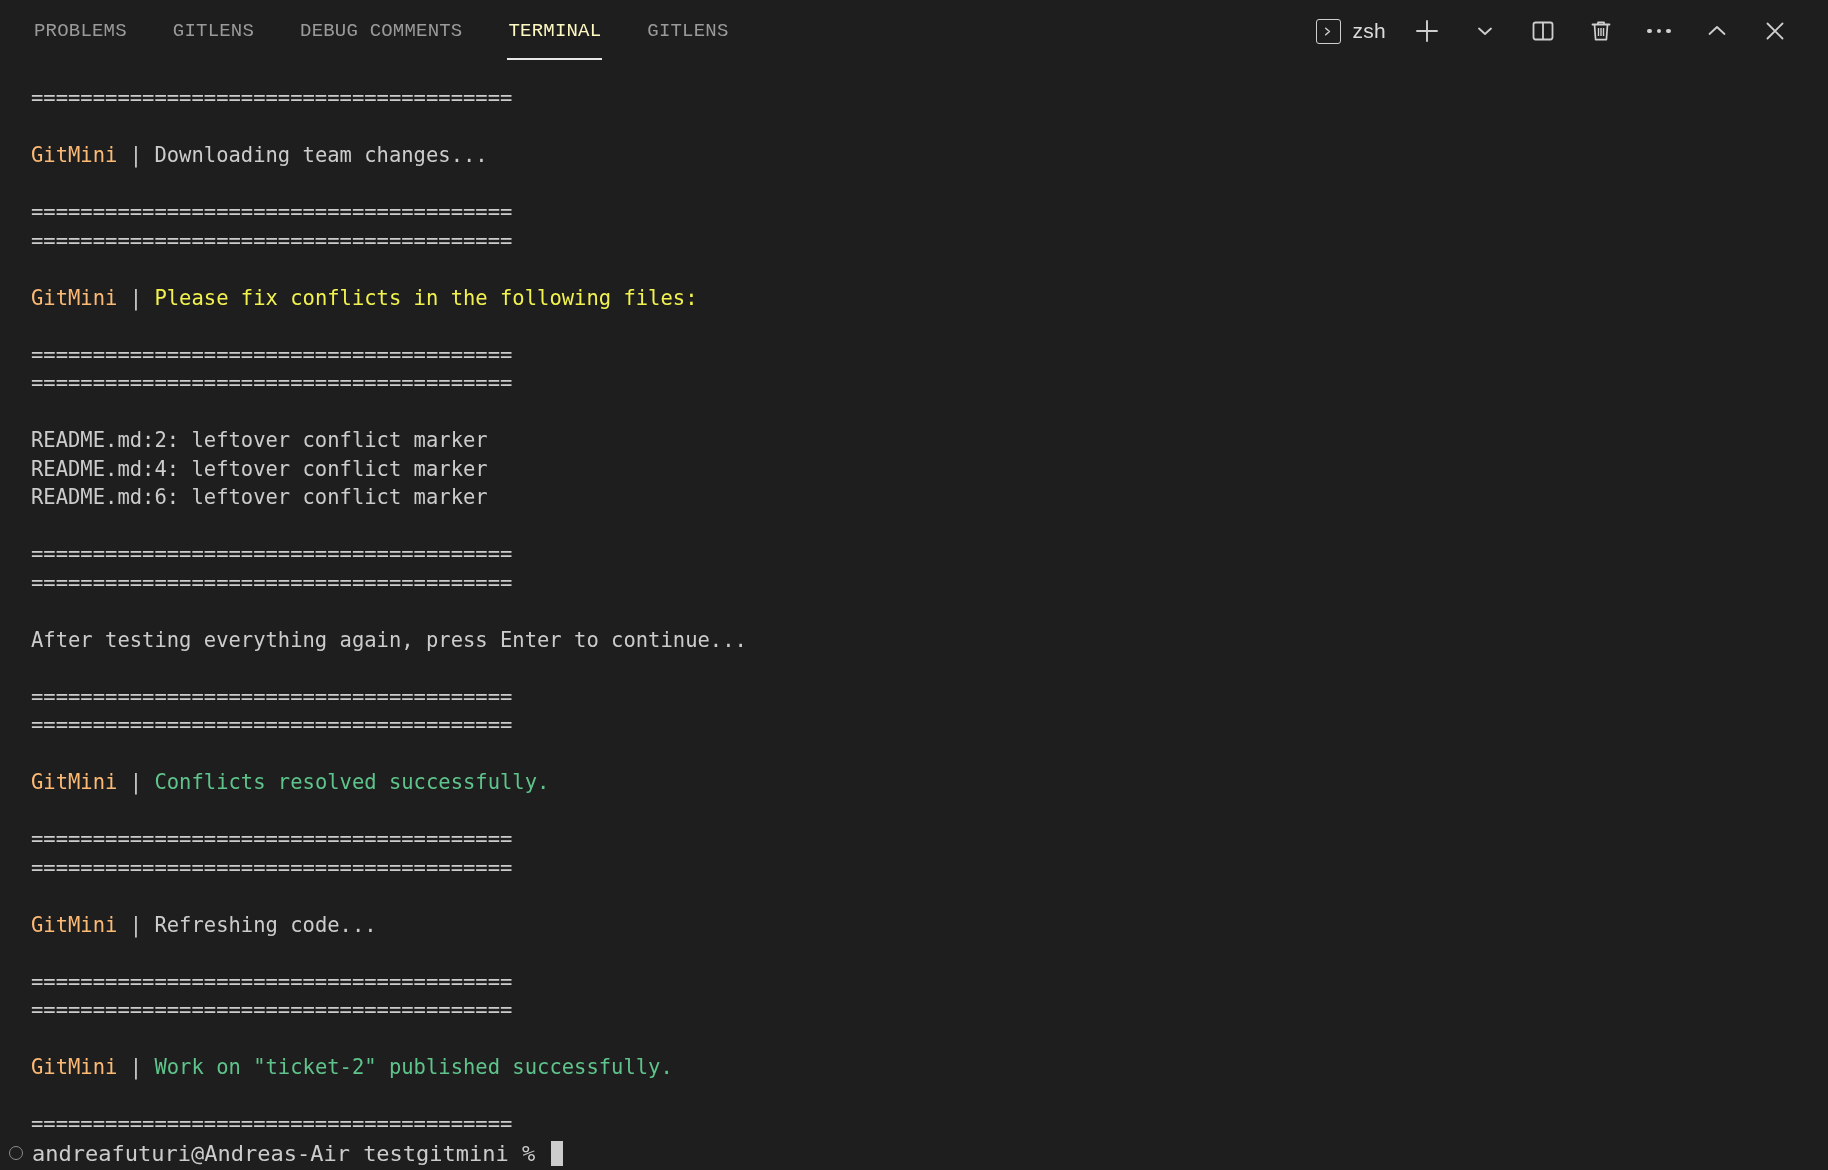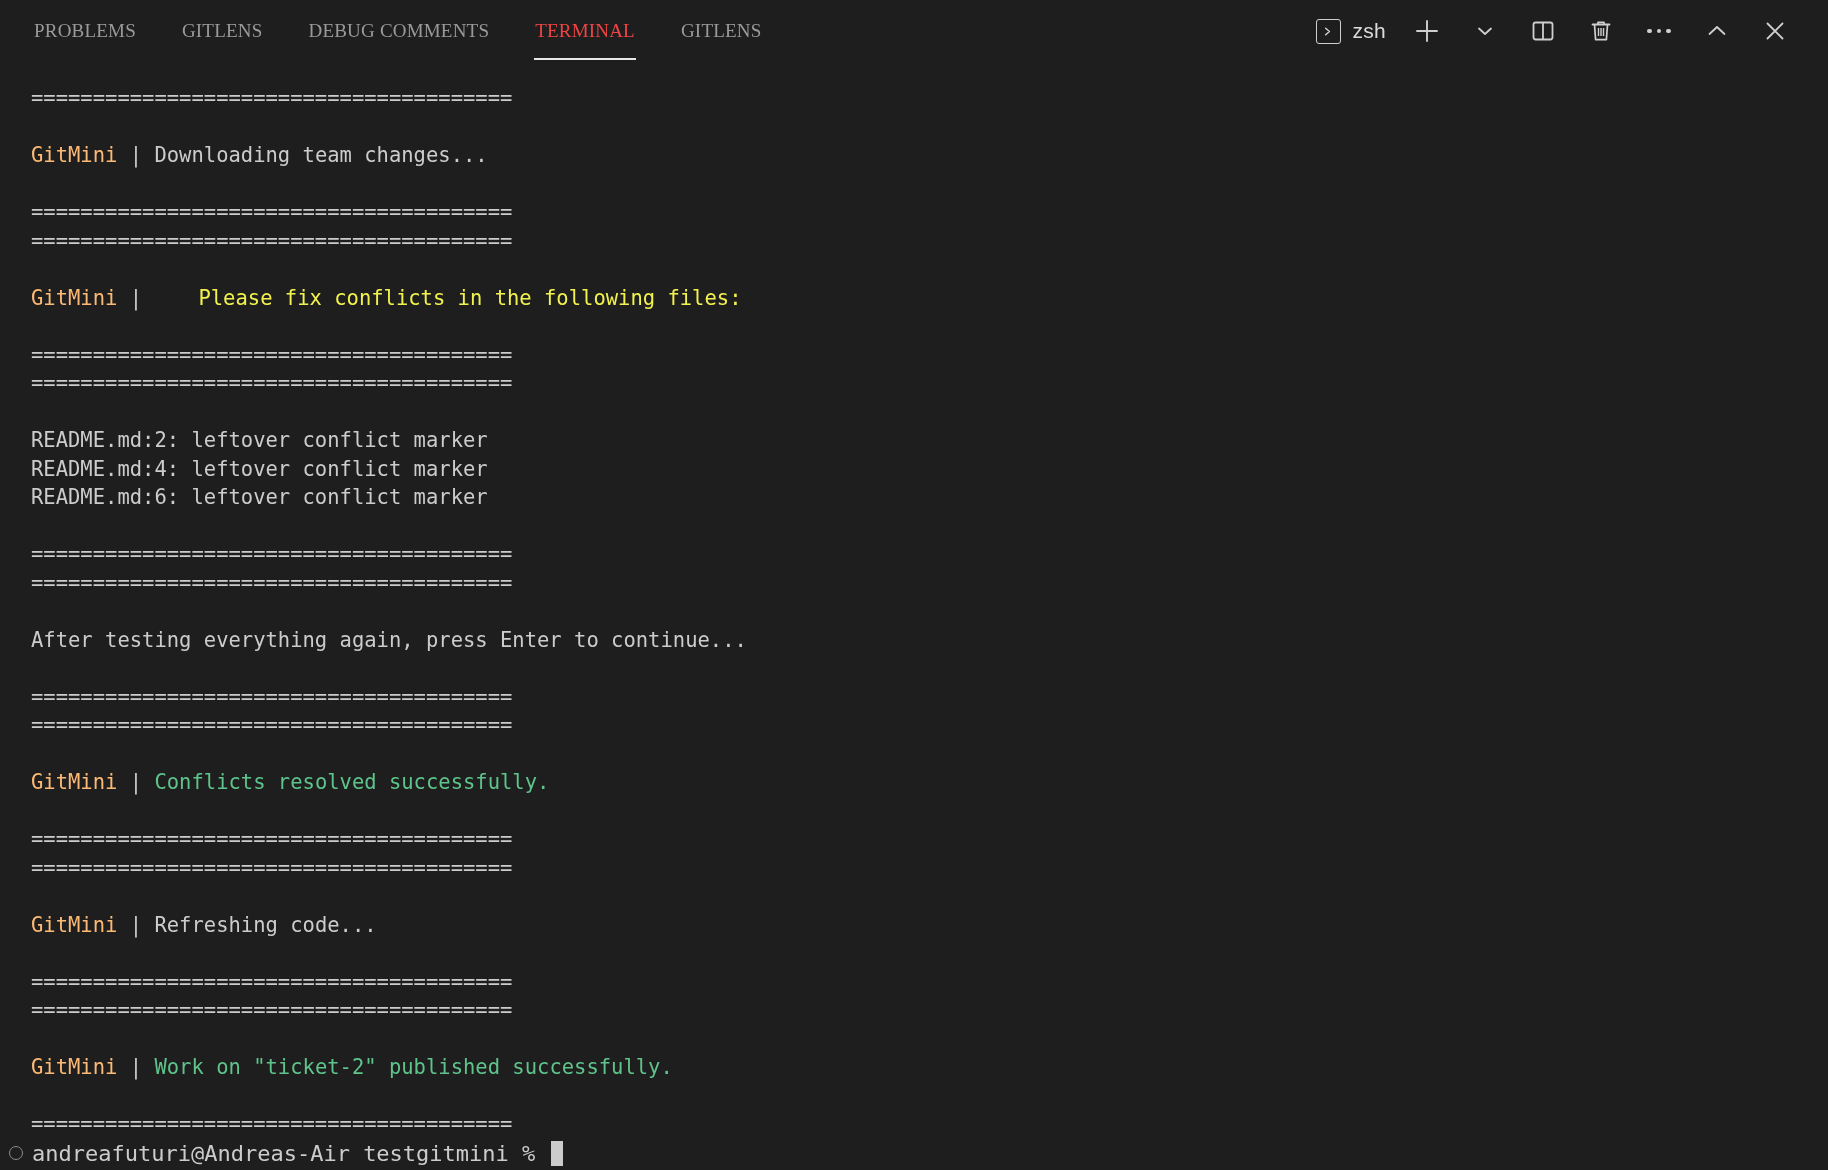--- a/index.html
+++ b/index.html
@@ -45,28 +45,28 @@
 
   .tab {
     position: relative;
     height: 100%;
     display: flex;
     align-items: center;
     padding: 0 23px;
     font-size: 19px;
     letter-spacing: 0.2px;
     color: #9a9a9a;
-    font-family: Liberation Serif, serif;
+    font-family: Liberation Mono, monospace;
     cursor: pointer;
     user-select: none;
     white-space: nowrap;
   }
   .tab:first-child { padding-left: 0; }
   .tab.active {
-    color: #ef4444;
+    color: #fef9c3;
   }
   .tab.active::after {
     content: "";
     position: absolute;
     left: 22px;
     right: 22px;
     bottom: 2px;
     height: 2px;
     background: #e7e7e7;
   }
@@ -145,21 +145,21 @@
     white-space: pre;
     padding-left: 31px;
     color: #cccccc;
     letter-spacing: 0px;
   }
 
   .ln { height: 28.5px; white-space: pre; }
   .sep { color: #cccccc; }
   .c-blue   { color: #fdba74; }
   .c-white  { color: #cccccc; }
-  .c-yellow { color: #f2f24f; margin-left: 44px; }
+  .c-yellow { color: #f2f24f; }
   .c-green  { color: #5ec48b; }
 
   
   .prompt-row {
     position: absolute;
     left: 0;
     bottom: 0;
     height: 34px;
     display: flex;
     align-items: center;

